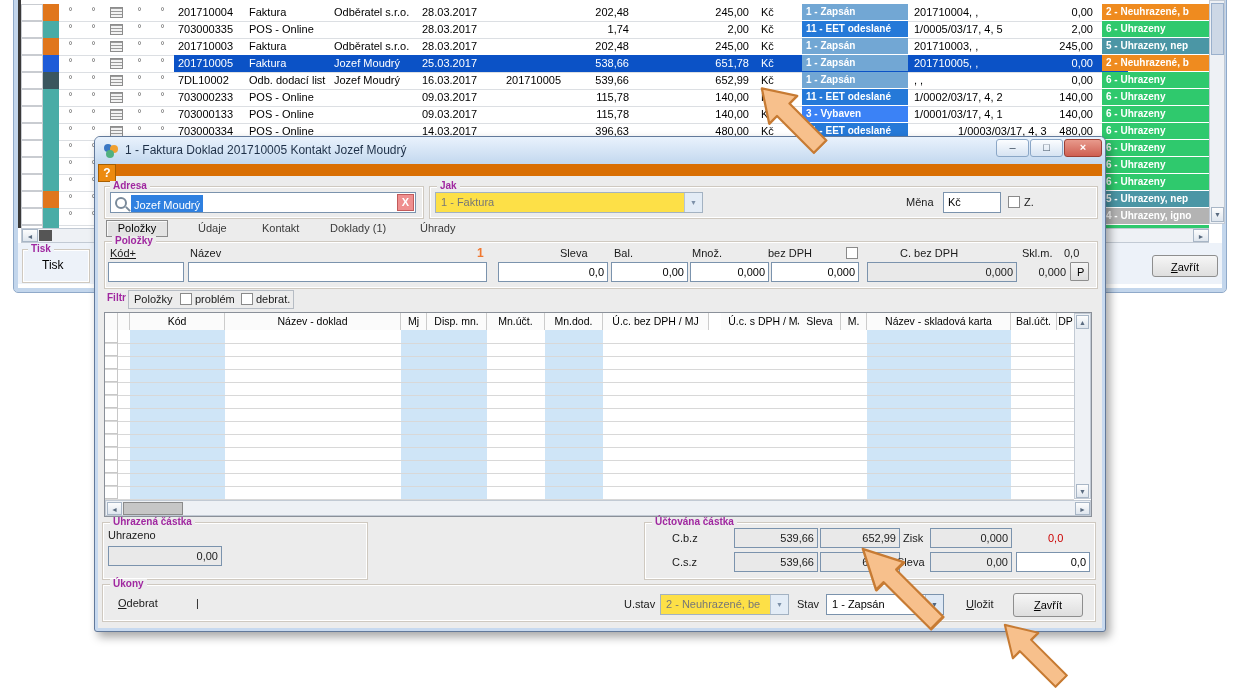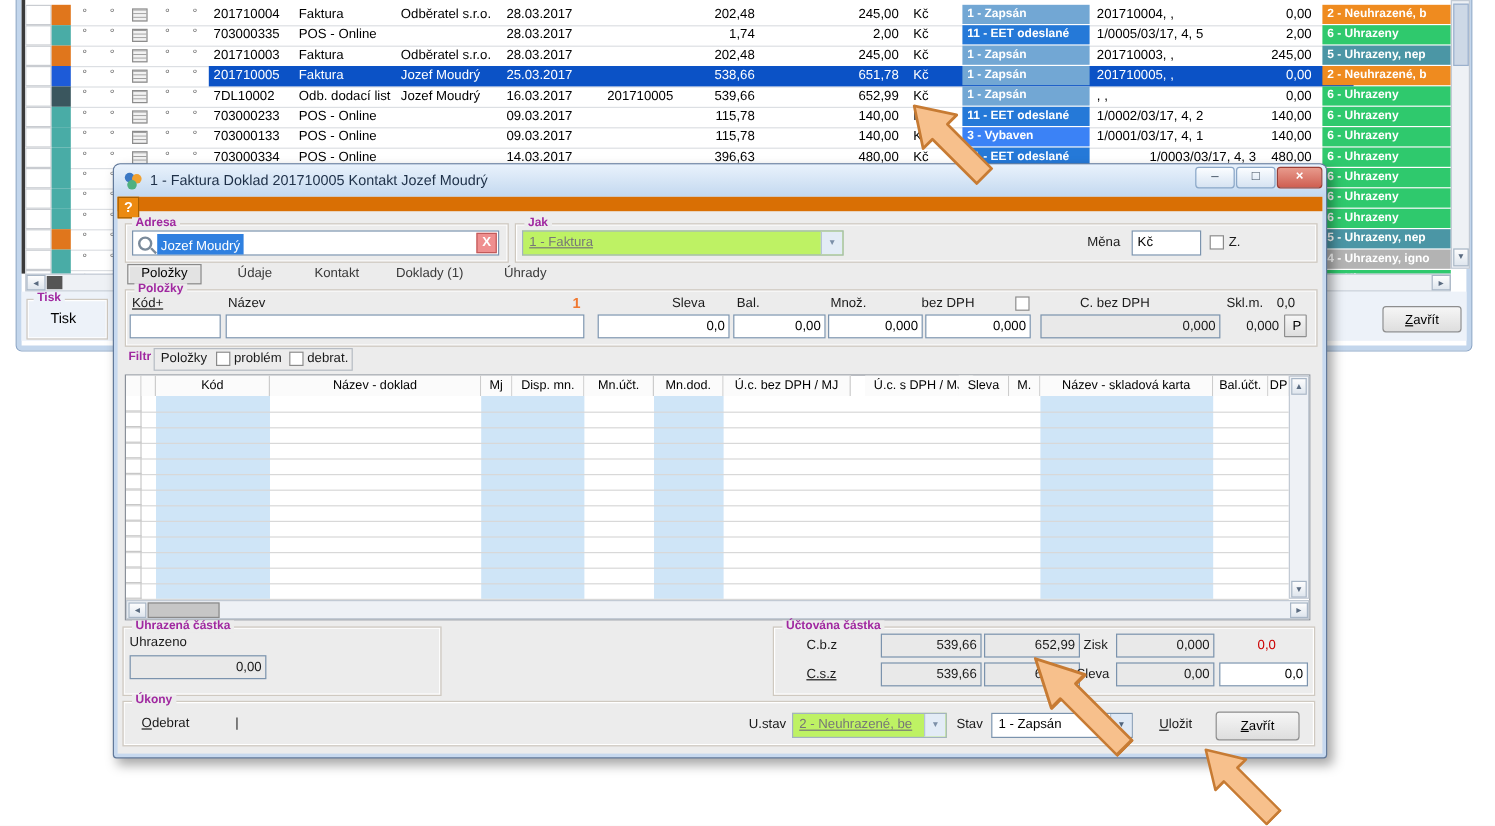--- a/index.html
+++ b/index.html
@@ -46,21 +46,21 @@
   .helpbtn{background:#ec8a10;border:1px solid #a85f00;color:#fff;font-weight:bold;text-align:center;
            line-height:17px;font-size:12px;box-sizing:border-box;}
   .inp{background:#fff;border:1px solid #7b93ad;box-sizing:border-box;font-size:11px;line-height:18px;
        text-align:right;padding-right:3px;overflow:hidden;white-space:nowrap;}
   .inp.dis{background:#e9e9e9;color:#1a1a1a;}
   .inp.lft{text-align:left;padding-left:4px;}
   .combo{background:#fff;border:1px solid #7b93ad;box-sizing:border-box;font-size:11px;line-height:19px;
          padding-left:5px;overflow:hidden;white-space:nowrap;}
   .combo .arr{position:absolute;right:0;top:0;bottom:0;width:17px;background:#e3ecf6;border-left:1px solid #b5c4d6;
               text-align:center;color:#7c90a8;font-size:7px;line-height:19px;}
-  .combo.dis{background:#bef264;color:#777;border-color:#a3b2c2;text-decoration:underline;}
+  .combo.dis{background:#fde047;color:#777;border-color:#a3b2c2;}
   .cb{background:#fff;border:1px solid #8a8a8a;width:12px;height:12px;box-sizing:border-box;}
   .lbl{font-size:11px;color:#1a1a1a;white-space:nowrap;}
   .tab-inactive{font-size:11px;color:#3a3a3a;white-space:nowrap;}
   .tab-active{background:#e3e3e3;border:1px solid #8a8a8a;box-shadow:inset 1px 1px 0 #f8f8f8;
               text-align:center;font-size:11px;line-height:15px;box-sizing:border-box;}
   .mag{width:8px;height:8px;border:2px solid #7a8a9a;border-radius:50%;}
   .mag:after{content:"";position:absolute;left:8px;top:9px;width:6px;height:2px;background:#7a8a9a;transform:rotate(45deg);}
   .seltext{background:#2f80e0;color:#fff;padding:1px 3px;font-size:11px;white-space:nowrap;}
   .clearbtn{background:#ef8f8f;border:1px solid #c25a5a;color:#fff;font-weight:bold;font-size:11px;
             text-align:center;line-height:15px;box-sizing:border-box;}
@@ -482,21 +482,21 @@
   <div class="abs inp dis" style="left:108px;top:546px;width:114px;height:20px;">0,00</div>
 
   <div class="abs gbox" style="left:644px;top:522px;width:452px;height:58px;"></div>
   <span class="abs legend" style="left:652px;top:517px;">Účtována částka</span>
   <span class="abs lbl" style="left:672px;top:532px;">C.b.z</span>
   <div class="abs inp dis" style="left:734px;top:528px;width:84px;height:20px;">539,66</div>
   <div class="abs inp dis" style="left:820px;top:528px;width:80px;height:20px;">652,99</div>
   <span class="abs lbl" style="left:903px;top:532px;">Zisk</span>
   <div class="abs inp dis" style="left:930px;top:528px;width:82px;height:20px;">0,000</div>
   <span class="abs redval" style="left:1048px;top:532px;">0,0</span>
-  <span class="abs lbl" style="left:672px;top:556px;text-decoration:underline;">C.s.z</span>
+  <span class="abs lbl" style="left:672px;top:556px;">C.s.z</span>
   <div class="abs inp dis" style="left:734px;top:552px;width:84px;height:20px;">539,66</div>
   <div class="abs inp dis" style="left:820px;top:552px;width:80px;height:20px;">652,99</div>
   <span class="abs lbl" style="left:897px;top:556px;">Sleva</span>
   <div class="abs inp dis" style="left:930px;top:552px;width:82px;height:20px;">0,00</div>
   <div class="abs inp" style="left:1016px;top:552px;width:74px;height:20px;">0,0</div>
 
   <div class="abs gbox" style="left:102px;top:584px;width:994px;height:38px;"></div>
   <span class="abs legend" style="left:110px;top:579px;">Úkony</span>
   <span class="abs lbl accel" style="left:118px;top:597px;"><u>O</u>debrat</span>
   <span class="abs lbl" style="left:196px;top:597px;">|</span>

